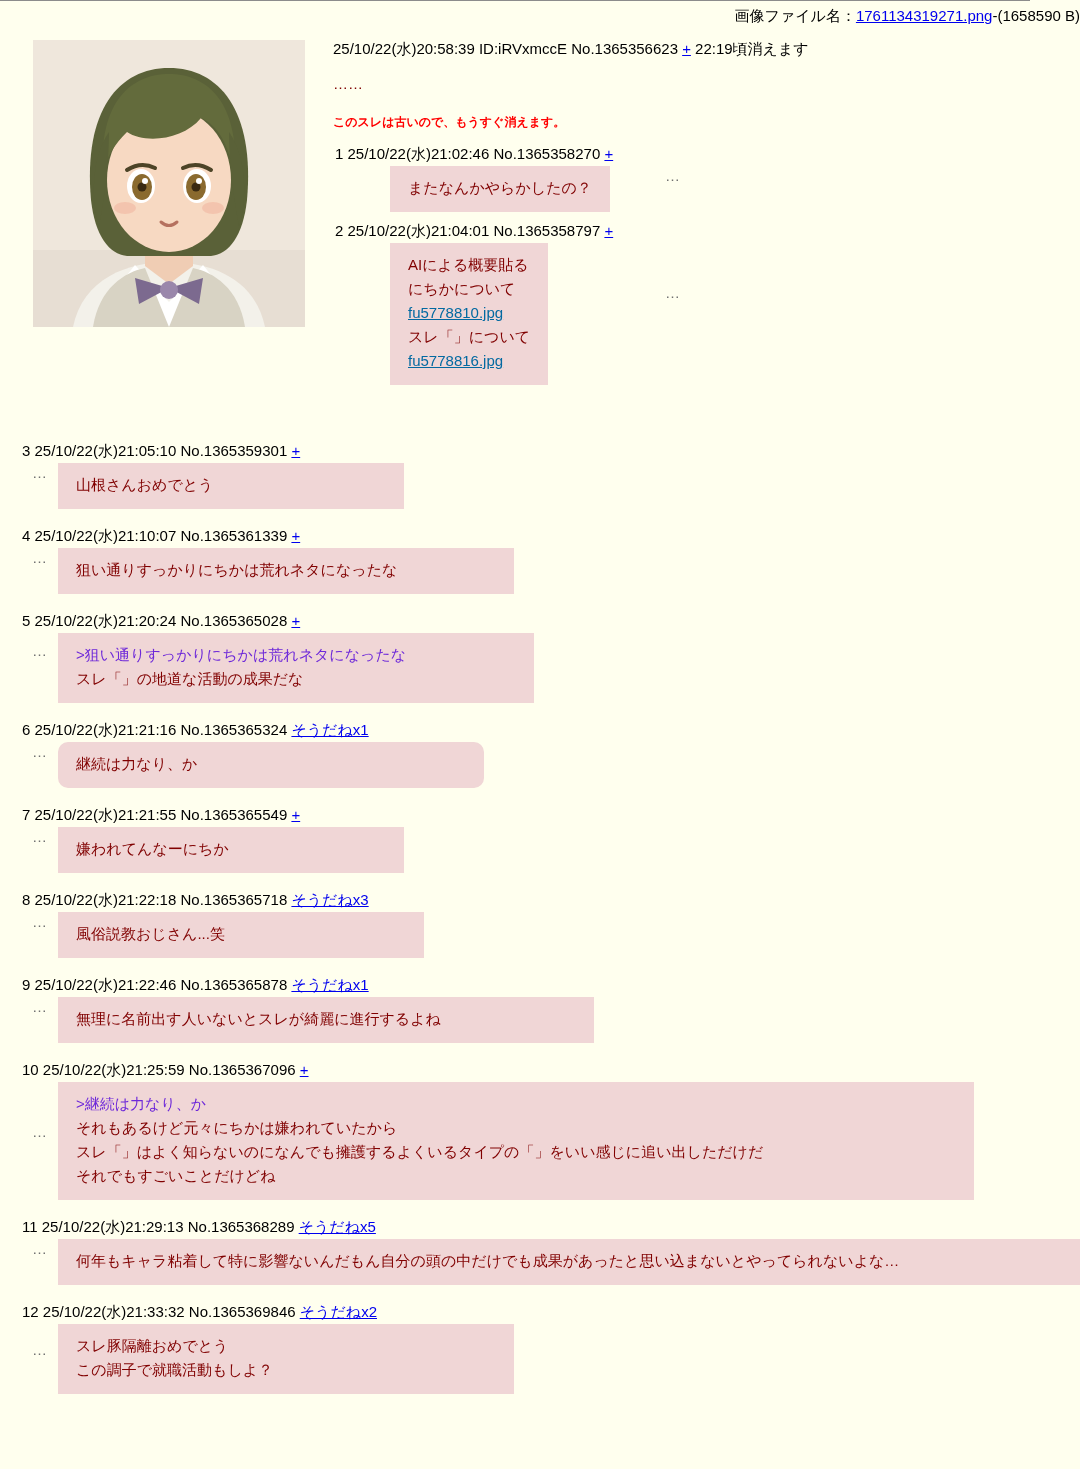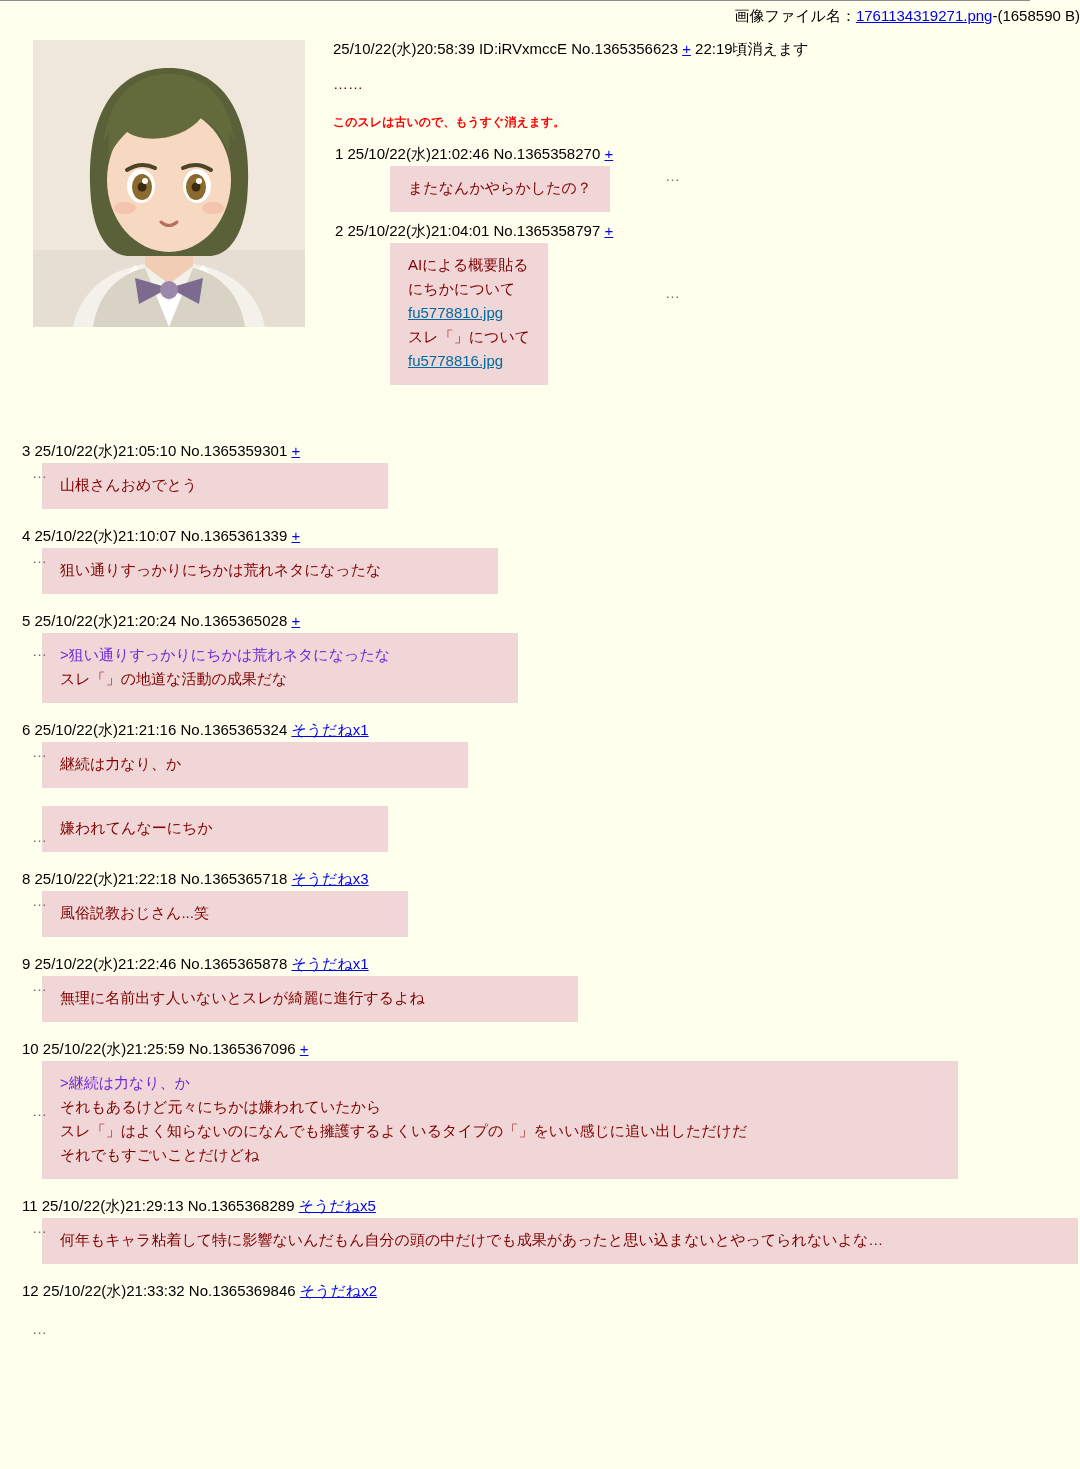--- a/index.html
+++ b/index.html
@@ -97,21 +97,21 @@
     color: #800000;
     font-size: 15px;
     line-height: 1.6;
     white-space: pre-wrap;
   }
   .reply-body a { color: #0369a1; text-decoration: underline; }
   .quote { color: #6d28d9; }
   .indent-deep { margin-left: 335px; }
   .indent-deep .reply-body { margin-left: 55px; }
   .indent-norm { margin-left: 22px; }
-  .indent-norm .reply-body { margin-left: 20px; }
+  .indent-norm .reply-body { margin-left: 36px; }
   .indent-deep .dots { left: 330px; }
   .bodywrap { margin-top: 2px; }
 </style>
 </head>
 <body>
 
 <div class="top-rule"></div>
 
 <div class="file-line">
   <span>画像ファイル名：</span><a href="#">1761134319271.png</a><span>-(1658590 B)</span>
@@ -233,25 +233,31 @@
 </div>
 
 <div class="reply indent-norm" style="margin-top:18px;">
   <span class="dots" style="top:22px;left:10px;">…</span>
   <div class="reply-head">
     <span class="num">6</span>
     <span>25/10/22(水)21:21:16</span>
     <span>No.1365365324</span>
     <a class="sou" href="#">そうだねx1</a>
   </div>
-  <div class="bodywrap"><div class="reply-body" style="min-width:390px;">継続は力なり、か</div></div>
-</div>
-
-<div class="reply indent-norm" style="margin-top:18px;">
-  <span class="dots" style="top:22px;left:10px;">…</span>
+  <div class="bodywrap"><div class="reply-body" style="min-width:390px;border-radius:10px;">継続は力なり、か</div></div>
+</div>
+
+<div class="reply indent-norm" style="margin-top:18px;">
+  <span class="dots" style="top:22px;left:10px;">…</span>
+  <div class="reply-head">
+    <span class="num">7</span>
+    <span>25/10/22(水)21:21:55</span>
+    <span>No.1365365549</span>
+    <a class="plus" href="#">+</a>
+  </div>
   <div class="bodywrap"><div class="reply-body" style="min-width:310px;">嫌われてんなーにちか</div></div>
 </div>
 
 <div class="reply indent-norm" style="margin-top:18px;">
   <span class="dots" style="top:22px;left:10px;">…</span>
   <div class="reply-head">
     <span class="num">8</span>
     <span>25/10/22(水)21:22:18</span>
     <span>No.1365365718</span>
     <a class="sou" href="#">そうだねx3</a>
@@ -296,13 +302,15 @@
 </div>
 
 <div class="reply indent-norm" style="margin-top:18px;">
   <span class="dots" style="top:38px;left:10px;">…</span>
   <div class="reply-head">
     <span class="num">12</span>
     <span>25/10/22(水)21:33:32</span>
     <span>No.1365369846</span>
     <a class="sou" href="#">そうだねx2</a>
   </div>
+  <div class="bodywrap"><div class="reply-body" style="min-width:420px;">スレ豚隔離おめでとう
+この調子で就職活動もしよ？</div></div>
 </div>
 
 </body></html>

